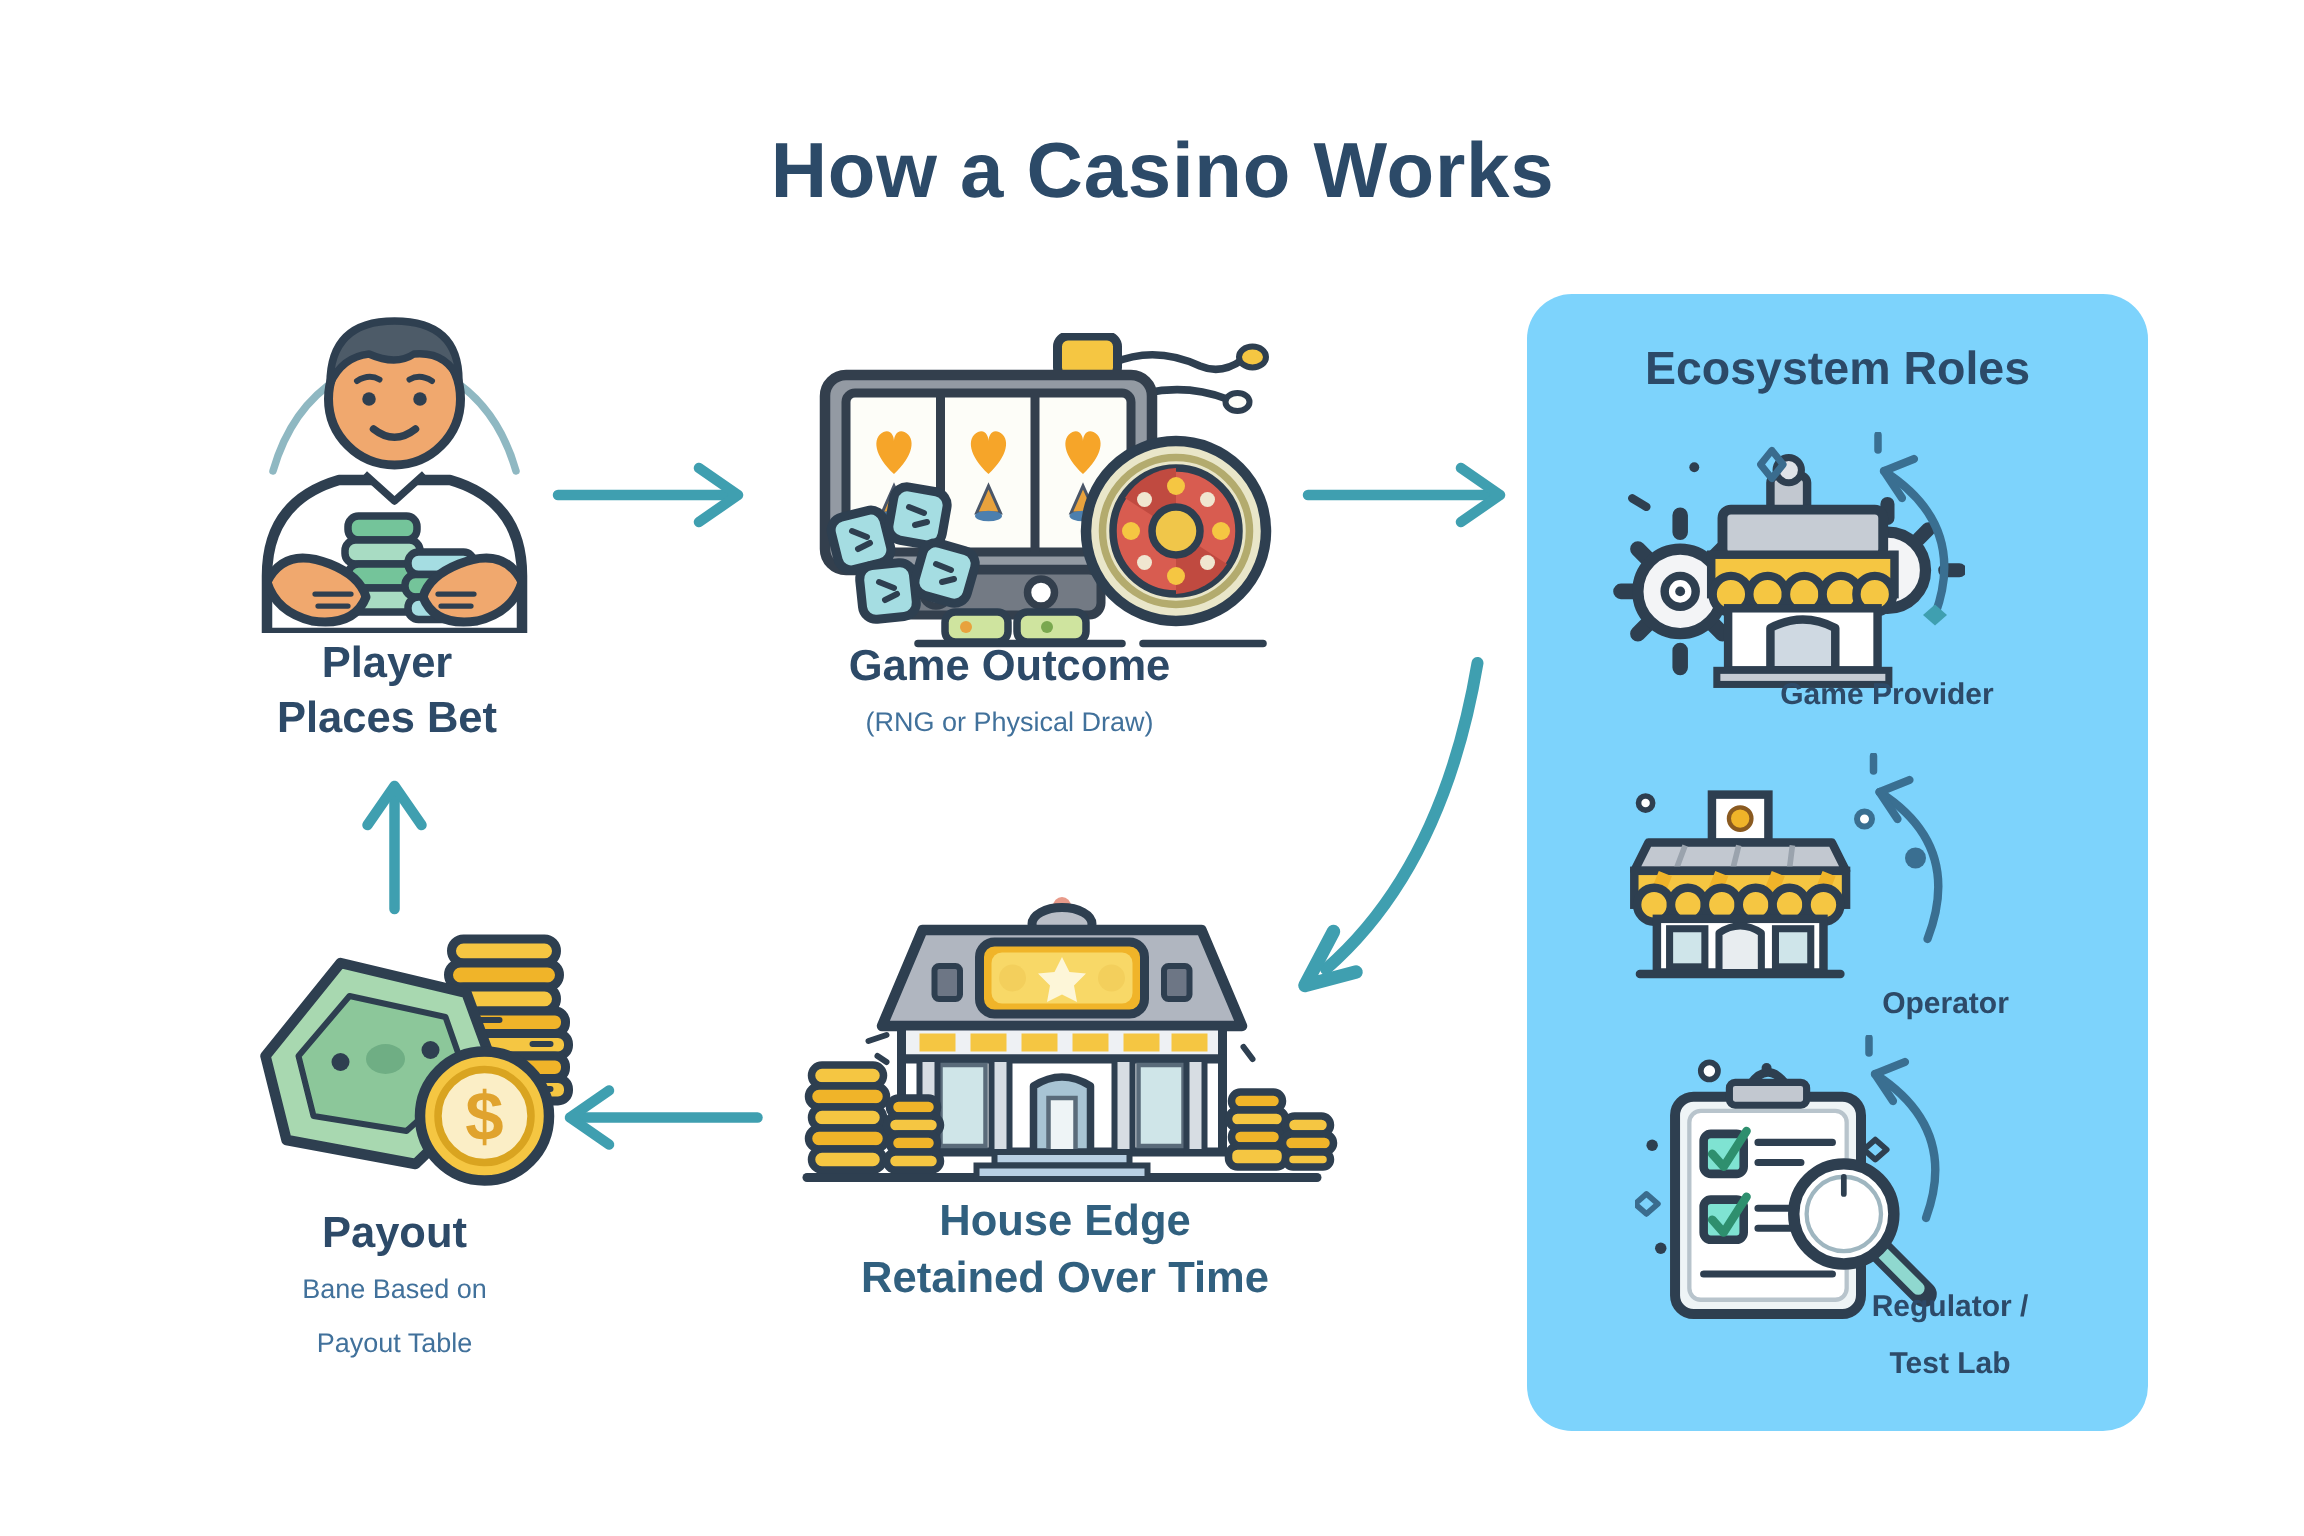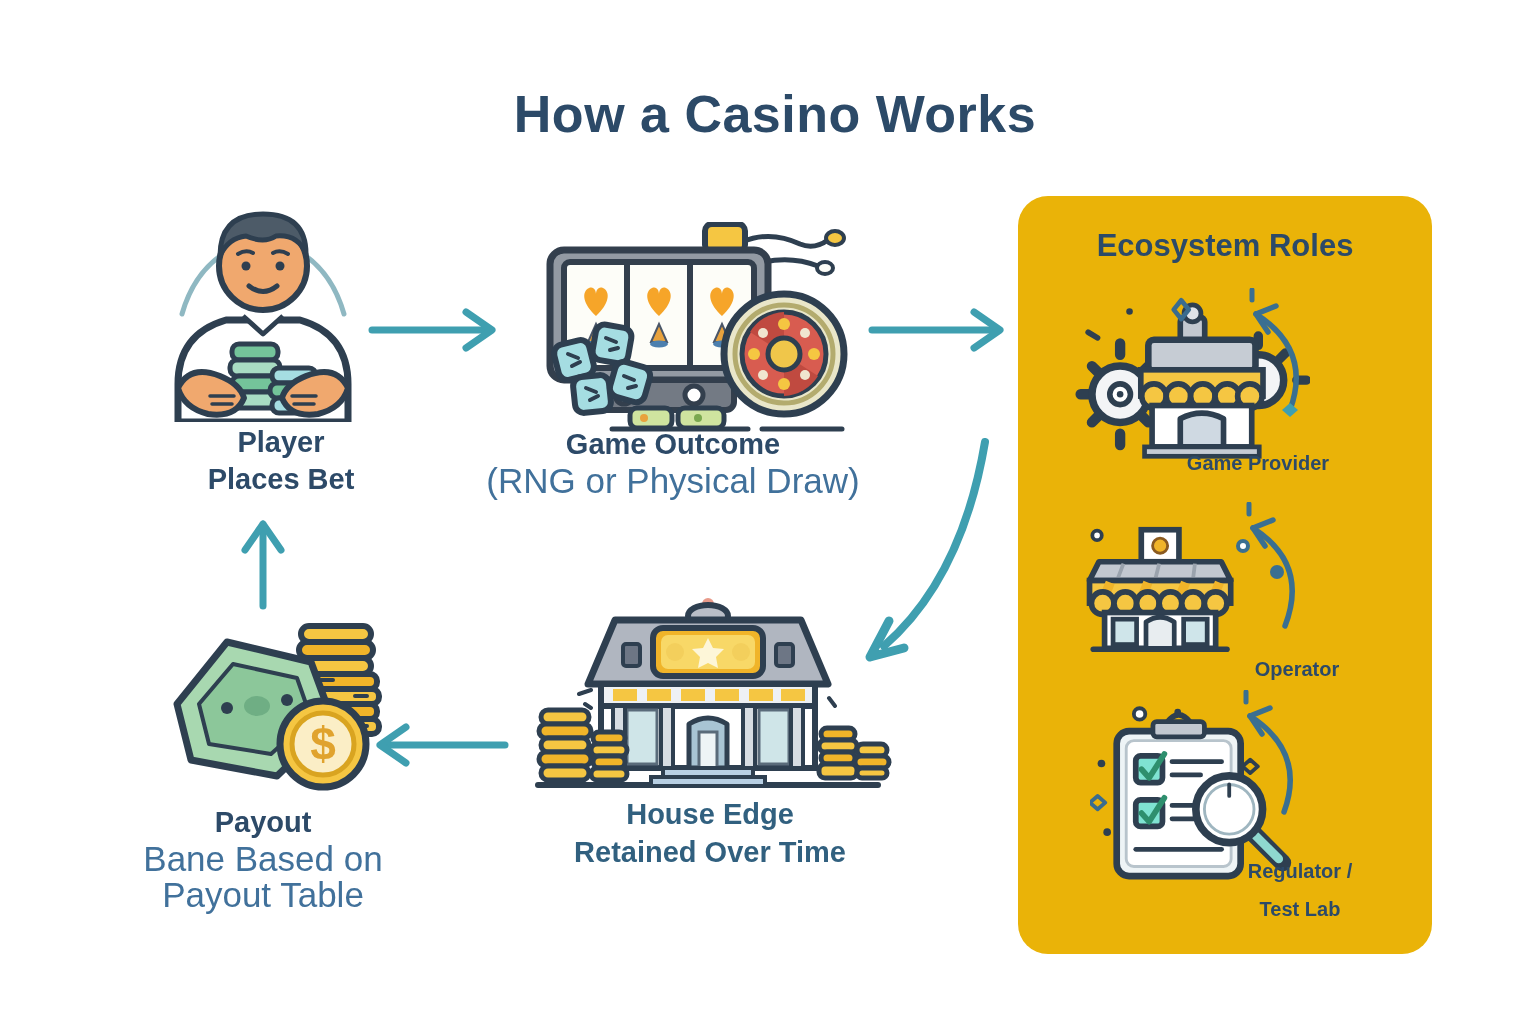--- a/index.html
+++ b/index.html
@@ -3,22 +3,22 @@
 <meta charset="utf-8">
 <style>
   html,body{margin:0;padding:0;background:#ffffff;}
   .stage{position:relative;width:1536px;height:1024px;background:#ffffff;overflow:hidden;
          font-family:"Liberation Sans",sans-serif;padding-left:32px;}
   .abs{position:absolute;}
   .ctr{transform:translateX(-50%);text-align:center;white-space:nowrap;}
   .title{font-size:52px;font-weight:700;color:#2c4a68;letter-spacing:.5px;}
   .lbl-dark{font-size:29px;font-weight:700;color:#2d4a68;line-height:37px;}
   .lbl-mid{font-size:29px;font-weight:600;color:#31607f;line-height:38px;}
-  .lbl-light{font-size:35px;font-weight:400;color:#41719b;line-height:36px;}
-  .panel{background:#eab308;border-radius:30px;}
+  .lbl-light{font-size:18px;font-weight:400;color:#41719b;line-height:36px;}
+  .panel{background:#7dd3fc;border-radius:30px;}
   .eco-title{font-size:31px;font-weight:700;color:#2c4a68;}
   .role-lbl{font-size:20px;font-weight:700;color:#2d4a68;line-height:38px;}
   svg{display:block;}
 </style>
 </head>
 <body>
 
 <div class="stage">
 
   <div class="abs ctr title" style="left:775px;top:84px;">How a Casino Works</div>
@@ -65,21 +65,21 @@
       <rect x="84" y="184" width="46" height="16" rx="7" fill="#74c49a"></rect>
       <rect x="82" y="200" width="50" height="16" rx="7" fill="#a8dcc3"></rect>
       <rect x="124" y="176" width="44" height="15" rx="7" fill="#a5dde2"></rect>
       <rect x="122" y="191" width="48" height="15" rx="7" fill="#74c49a"></rect>
       <rect x="124" y="206" width="44" height="15" rx="7" fill="#a5dde2"></rect>
     </g>
     <path d="M30,196 Q42,172 72,184 Q92,192 96,206 Q88,226 60,222 Q36,216 30,196 Z" fill="#f0a86e" stroke="#2e3f50" stroke-width="6" stroke-linejoin="round"></path>
     <path d="M200,196 Q188,172 158,184 Q138,192 134,206 Q142,226 170,222 Q194,216 200,196 Z" fill="#f0a86e" stroke="#2e3f50" stroke-width="6" stroke-linejoin="round"></path>
     <path d="M62,204 H86 M64,212 H84 M144,204 H168 M146,212 H166" stroke="#2e3f50" stroke-width="3.5" stroke-linecap="round"></path>
   </svg>
-  <div class="abs ctr lbl-dark" style="left:281px;top:424px;text-align:center;">
+  <div class="abs ctr lbl-dark" style="left:258px;top:424px;text-align:center;">
     <div>Player</div>
     <div>Places Bet</div>
   </div>
 
   <svg class="abs" style="left:512px;top:222px;" width="340" height="210" viewBox="0 0 340 210">
     <path d="M230,20 Q258,8 288,22 Q302,28 316,18" stroke="#2e3f50" stroke-width="5" fill="none" stroke-linecap="round"></path>
     <ellipse cx="323" cy="16" rx="9" ry="7" fill="#f5c642" stroke="#2e3f50" stroke-width="4"></ellipse>
     <path d="M252,40 Q280,34 306,44" stroke="#2e3f50" stroke-width="5" fill="none" stroke-linecap="round"></path>
     <ellipse cx="313" cy="46" rx="8" ry="6" fill="#fdfdf8" stroke="#2e3f50" stroke-width="4"></ellipse>
     <rect x="193" y="2" width="40" height="28" rx="7" fill="#f5c642" stroke="#2e3f50" stroke-width="6"></rect>

